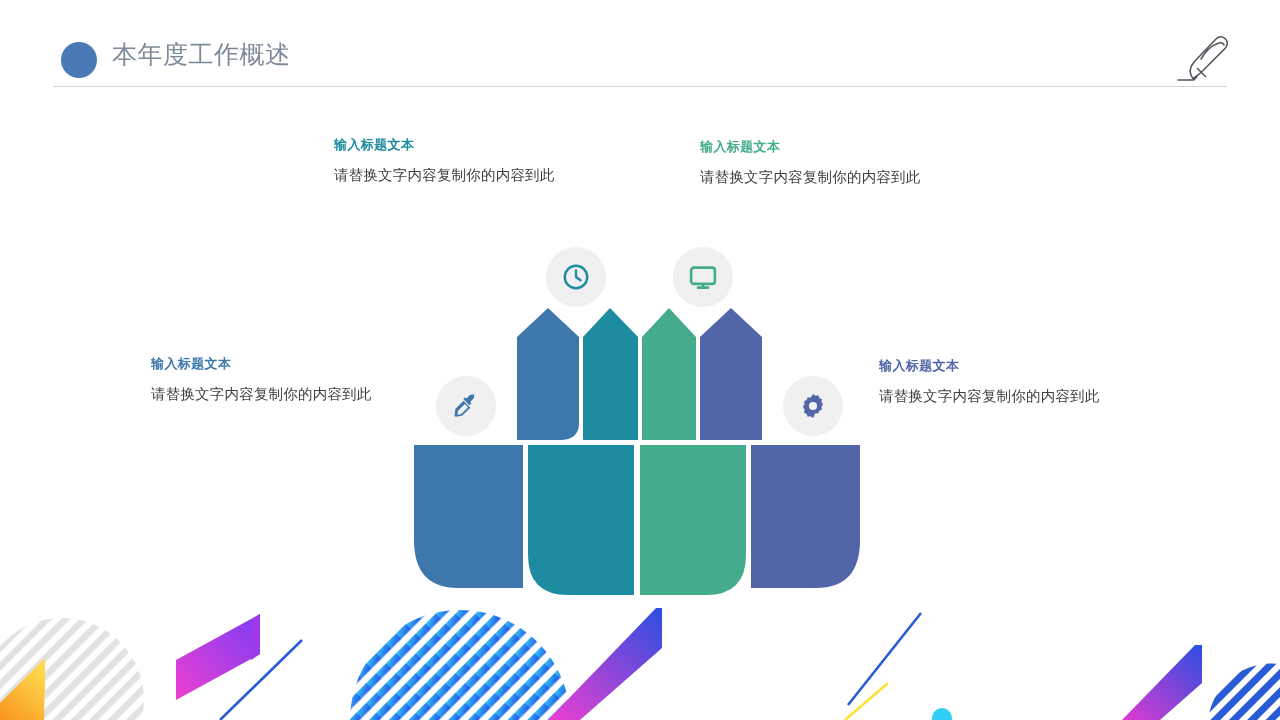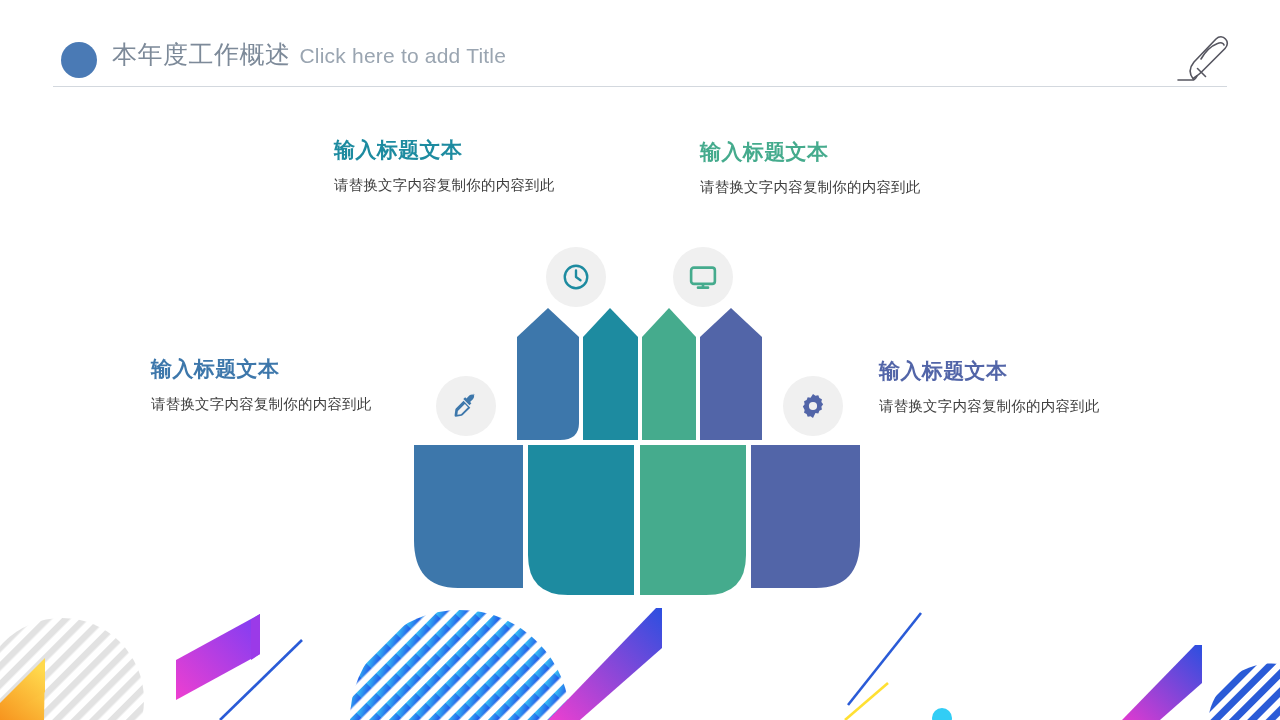--- a/index.html
+++ b/index.html
@@ -16,41 +16,42 @@
   }
   #header-bullet {
     position:absolute; left:61px; top:42px;
     width:36px; height:36px; border-radius:50%;
     background:#4a7ab5;
   }
   #header-title-wrap {
     position:absolute; left:112px; top:38px;
     height:40px; display:flex; align-items:baseline; gap:9px;
     white-space:nowrap;
+    flex-direction:column;
   }
   #title-cn {
     font-size:25px; color:#7d8a99; letter-spacing:0.5px;
     font-family:"DejaVu Sans", sans-serif;
   }
   #title-en {
     font-size:21px; color:#9aa5b1; letter-spacing:0.2px;
   }
   #header-rule {
     position:absolute; left:53px; top:86px;
     width:1174px; height:1px; background:#d3d8de;
   }
   #pen-icon {
     position:absolute; left:1175px; top:28px;
     width:62px; height:62px;
   }
 
   
   .txt-block { position:absolute; white-space:nowrap; }
   .txt-title {
-    font-size:21px; font-weight:bold; letter-spacing:0.4px;
+    font-size:13px; font-weight:bold; letter-spacing:0.4px;
     font-family:Liberation Sans, sans-serif;
     margin-bottom:9px;
   }
   .txt-body {
     font-size:14.5px; color:#3f3f3f; letter-spacing:0.2px;
     font-family:"DejaVu Sans", sans-serif;
     margin-top:12px;
   }
   #tb-top-left  { left:334px; top:136px; }
   #tb-top-right { left:700px; top:138px; }
@@ -73,21 +74,20 @@
   #decor { position:absolute; left:0; top:0; width:1280px; height:720px; pointer-events:none; }
 </style>
 </head>
 <body>
 
 <div id="header">
   <div id="header-bullet"></div>
 
   <div id="header-title-wrap">
     <span id="title-cn">本年度工作概述</span>
-    <span id="title-en">Click here to add Title</span>
   </div>
 
   <div id="header-rule"></div>
 
   <svg id="pen-icon" viewBox="0 0 62 62">
     <g fill="none" stroke="#55555f" stroke-width="1.6" stroke-linecap="round" stroke-linejoin="round">
       <path d="M3 52 L18 52 C20 52 21 50 22 48"></path>
       <path d="M18.5 51.5 C14 46 14 40 19 34 L41 11 C44 8 48 8 50.5 11 C53 13.5 53 17.5 50 20.5 L26.5 44 C21 49.5 17 50 18.5 51.5 Z"></path>
       <path d="M22.5 40.5 L30.5 48.5"></path>
       <path d="M26 31 C30 24 36 18 42.5 15.5 C46 14 48.5 15 49 17"></path>

